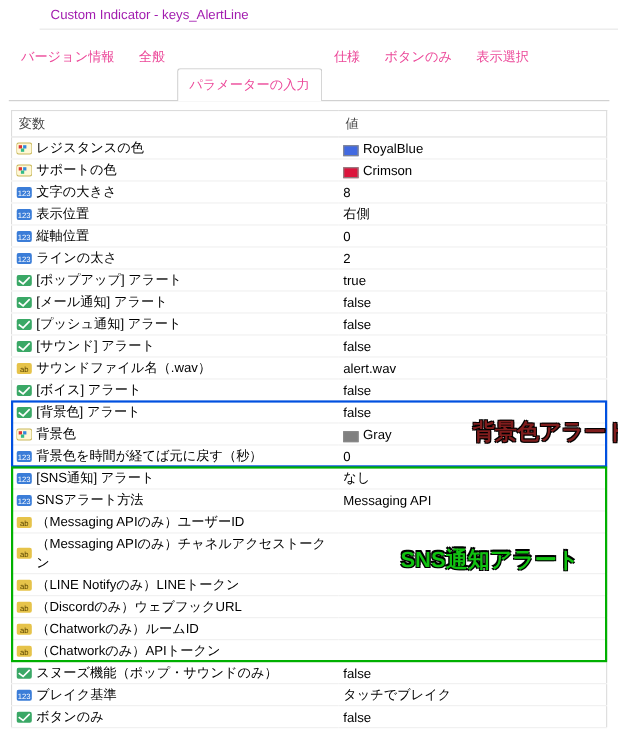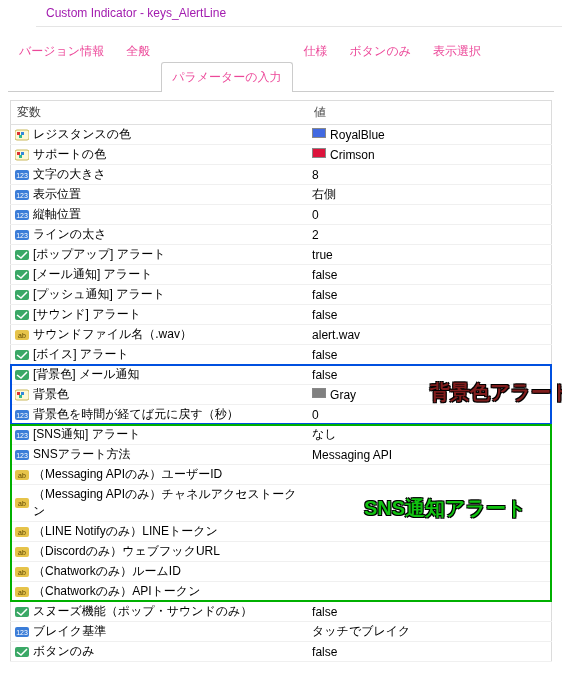--- a/index.html
+++ b/index.html
@@ -79,21 +79,21 @@
     .row-icon {
       width: 14px;
       height: 14px;
       display: inline-flex;
       align-items: center;
       justify-content: center;
       flex: 0 0 14px;
     }
     .val-cell {
       display: flex;
-      align-items: flex-start;
+      align-items: flex-end;
       gap: 4px;
     }
     .color-swatch {
       width: 14px;
       height: 10px;
       border: 1px solid #888;
       display: inline-block;
     }
     
     .highlight-box {
@@ -369,21 +369,21 @@
           </tr>
           <tr>
             <td class="col-var">
               <div class="var-cell">
                 <span class="row-icon">
                   <svg width="14" height="14">
                     <rect x="0" y="2" width="14" height="10" rx="2" fill="#3aa866"></rect>
                     <path d="M2 7 L6 10 L12 4" stroke="#fff" stroke-width="1.5" fill="none"></path>
                   </svg>
                 </span>
-                <span>[背景色] メール通知</span>
+                <span>[背景色] アラート</span>
               </div>
             </td>
             <td class="col-val">
               <div class="val-cell">
                 <span>false</span>
               </div>
             </td>
           </tr>
           <tr>
             <td class="col-var">

